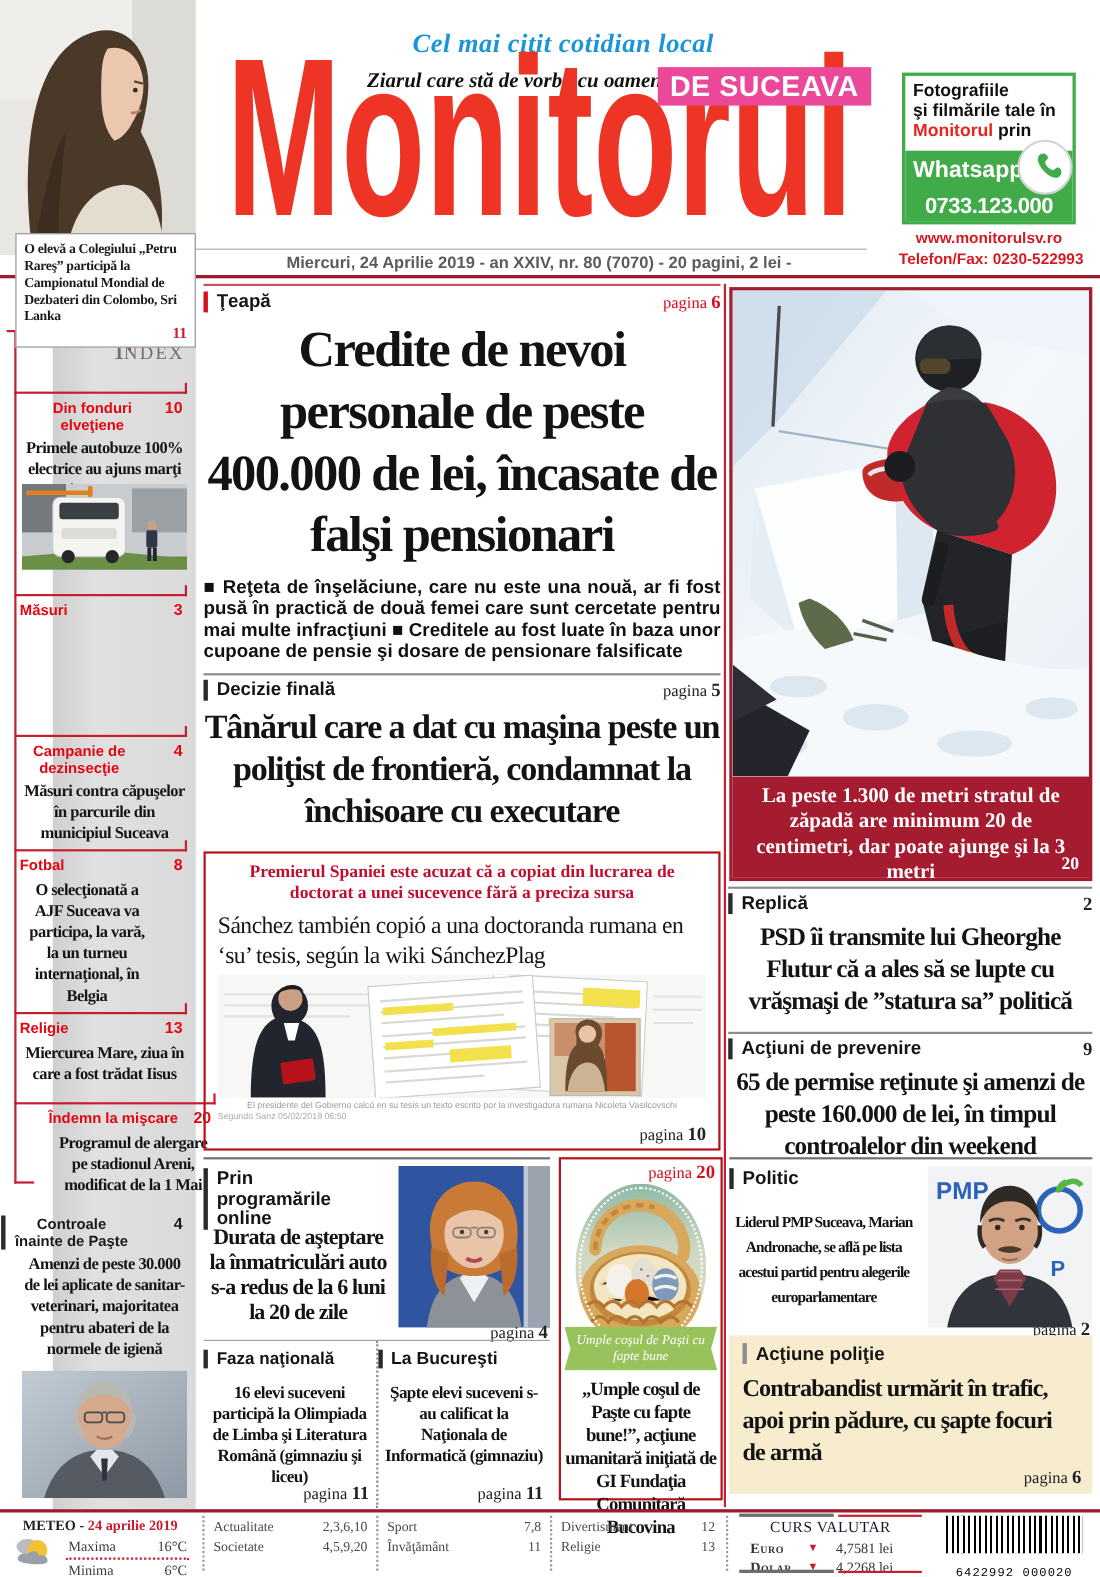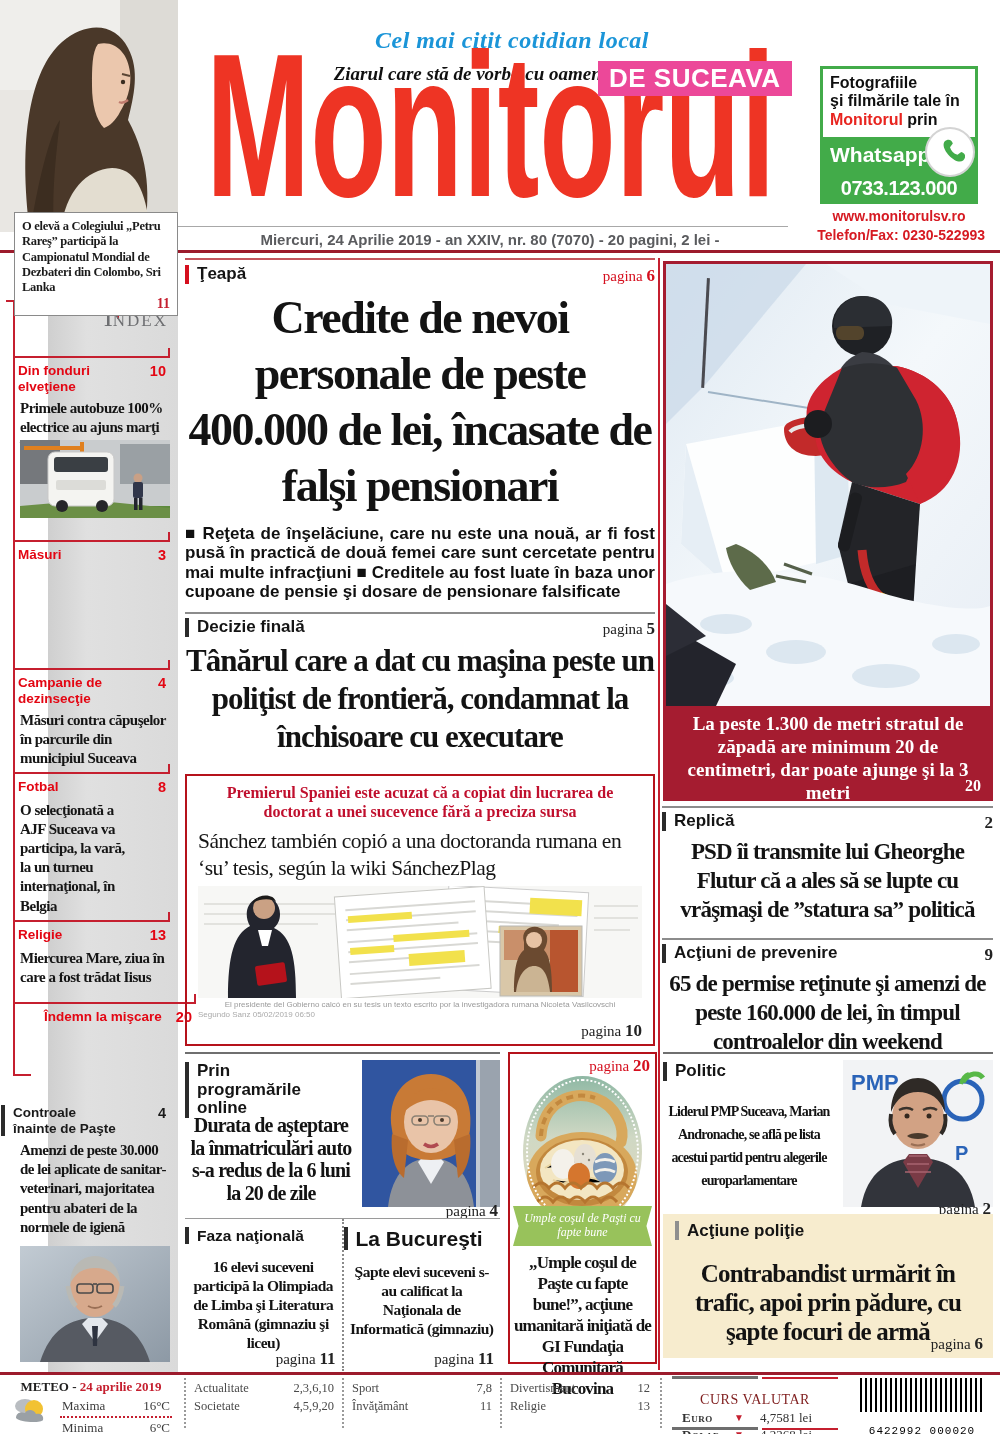--- a/index.html
+++ b/index.html
@@ -43,21 +43,21 @@
   
   .sidebar-bg{left:48px;top:253px;width:130px;height:1119px;
               background:linear-gradient(90deg,#cfcfcf,#e0e0e0 30%,#dadada);}
   .sb-vline{left:13px;top:300px;width:2px;height:776px;background:#c51f2f;}
   .sb-vline-foot{left:13px;top:1074px;width:18px;height:2px;background:#c51f2f;}
   .index-hline{left:6px;top:300px;width:112px;height:2px;background:#c51f2f;}
   .index-vtick{left:117px;top:291px;width:2px;height:28px;background:#c51f2f;}
   .index-title{left:58px;top:304px;width:110px;text-align:right;color:#6d6e71;
                font:17px/1 "Liberation Serif",serif;letter-spacing:2px;}
   .index-title b{font-size:27px;font-weight:normal;letter-spacing:0;}
-  .sb-sec{position:absolute;left:13px;width:157px;border-top:2px solid #c51f2f;padding-top:5px;}
+  .sb-sec{position:absolute;left:13px;width:157px;border-top:2px solid #c51f2f;padding-top:5px;text-align:center;}
   .sb-sec::after{content:'';position:absolute;right:0;top:-10px;width:2px;height:10px;background:#c51f2f;}
   .sb-sec.noline{border-top:none;}
   .sb-sec.noline::after{display:none;}
   .sb-kicker{display:flex;justify-content:space-between;align-items:flex-start;padding-left:5px;
              font:bold 13.5px/1.15 "Liberation Sans",sans-serif;color:#e30613;}
   .sb-kicker .pg{font-size:14.5px;margin-right:4px;}
   .sb-kicker.dark{color:#1a1a1a;border-left:4px solid #2b2b2b;padding-left:8px;margin-left:-12px;}
   .sb-kicker.dark .pg{color:#1a1a1a;}
   .sb-head{margin-top:5px;padding-left:7px;font:bold 15px/1.28 "Liberation Serif",serif;
            letter-spacing:-0.5px;color:#151515;}
@@ -133,34 +133,34 @@
               clip-path:polygon(0 0,100% 0,96% 50%,100% 100%,0 100%,4% 50%);}
   .mid-head{position:absolute;left:2px;right:2px;top:198px;font-size:17px;line-height:21px;letter-spacing:-0.8px;}
 
   .politic-block{left:663px;top:1052px;width:330px;height:158px;border-top:2px solid #6f6f6f;}
   .politic-kicker{position:absolute;left:0;top:8px;}
   .politic-head{position:absolute;left:0;top:46px;width:172px;font-size:14px;line-height:23px;letter-spacing:-0.8px;}
   .politic-photo{position:absolute;right:0;top:6px;width:150px;height:147px;overflow:hidden;}
   .politic-page{position:absolute;right:2px;top:146px;}
 
   .police-box{left:663px;top:1214px;width:330px;height:144px;background:#f7ecce;padding:8px 12px 0;box-sizing:border-box;}
-  .police-head{margin-top:18px;font-size:25px;line-height:29px;letter-spacing:-0.8px;text-align:center;}
+  .police-head{margin-top:6px;font-size:22px;line-height:29px;letter-spacing:-0.8px;text-align:left;}
   .police-page{position:absolute;right:10px;bottom:6px;}
 
   
   .footer-line{left:0;top:1372px;width:1000px;height:3px;background:#9c1b2c;}
   .f-divider{top:1378px;width:0;height:50px;border-left:2px dotted #9a9a9a;}
   .f-col{top:1378px;width:148px;font:12.5px/1.1 "Liberation Serif",serif;color:#4a4a4a;}
   .f-row{display:flex;justify-content:space-between;padding:4px 6px 0 2px;}
   .curs{left:672px;top:1376px;width:166px;height:54px;}
   .curs-topline,.curs-botline{position:absolute;left:0;width:100%;height:3px;}
   .curs-topline{top:0;}.curs-botline{bottom:0;}
   .curs-seg-gray{position:absolute;left:0;top:0;width:52%;height:3px;background:#6e6e6e;}
   .curs-seg-red{position:absolute;right:0;top:1px;width:46%;height:1.5px;background:#c51f2f;}
-  .curs-title{text-align:center;font:14px/1 "Liberation Serif",serif;color:#7f1d1d;margin-top:17px;letter-spacing:0.5px;}
+  .curs-title{text-align:center;font:14px/1 "Liberation Serif",serif;color:#0f172a;margin-top:7px;letter-spacing:0.5px;}
   .curs-row{display:flex;align-items:center;font:13px/1 "Liberation Serif",serif;color:#333;margin:4px 0 0 10px;}
   .curs-label{width:52px;font-weight:bold;font-variant:small-caps;letter-spacing:0.5px;}
   .curs-arrow{color:#c51f2f;font-size:10px;width:26px;}
   .barcode{left:856px;top:1376px;width:132px;height:54px;background:#fff;}
   .barcode-bars{position:absolute;left:4px;right:4px;top:2px;height:34px;background:
      repeating-linear-gradient(90deg,#000 0 2px,#fff 2px 5px),
      repeating-linear-gradient(90deg,#000 0 1px,rgba(255,255,255,0) 1px 7px),
      repeating-linear-gradient(90deg,rgba(255,255,255,0) 0 3px,#000 3px 4px,rgba(255,255,255,0) 4px 11px);}
   .barcode-digits{position:absolute;left:0;right:0;top:50px;text-align:center;
                   font:11px/1 "Liberation Mono","DejaVu Sans Mono",monospace;letter-spacing:1px;color:#000;}
@@ -282,20 +282,21 @@
         <span class="pg">13</span>
       </div>
     <div class="sb-head">Miercurea Mare, ziua în care a fost trădat Iisus</div>
   </div>
 
   <div class="sb-sec" style="top:1002px;padding-left:26px;">
     <div class="sb-kicker">
         <span>Îndemn la mişcare</span>
         <span class="pg">20</span>
       </div>
+    <div class="sb-head">Programul de alergare pe stadionul Areni, modificat de la 1 Mai</div>
   </div>
 
   <div class="sb-sec noline" style="top:1100px;">
     <div class="sb-kicker dark">
         <span style="width:104px;">Controale înainte de Paşte</span>
         <span class="pg">4</span>
       </div>
     <div class="sb-head">Amenzi de peste 30.000 de lei aplicate de sanitar-veterinari, majoritatea pentru abateri de la normele de igienă</div>
   </div>
   <div class="abs sb-photo" style="top:1246px;height:116px;">
@@ -499,21 +500,21 @@
     <span class="pagina blockA-page"><span>pagina</span> <b>4</b></span>
   </div>
 
   <div class="abs blockB">
     <div class="bcol">
       <span class="kicker" style="font-size:15.5px;">Faza naţională</span>
       <div class="headline bcol-head">16 elevi suceveni participă la Olimpiada de Limba şi Literatura Română (gimnaziu şi liceu)</div>
       <span class="pagina bcol-page"><span>pagina</span> <b>11</b></span>
     </div>
     <div class="bcol">
-      <span class="kicker" style="font-size:21px;">La Bucureşti</span>
+      <span class="kicker" style="font-size:16px;">La Bucureşti</span>
       <div class="headline bcol-head">Şapte elevi suceveni s-au calificat la Naţionala de Informatică (gimnaziu)</div>
       <span class="pagina bcol-page"><span>pagina</span> <b>11</b></span>
     </div>
   </div>
 
   <div class="abs mid-box">
     <span class="pagina red mid-page"><span>pagina</span> <b>20</b></span>
     <div class="mid-oval">
       <svg width="119" height="152" viewBox="0 0 119 152">
         <defs>

